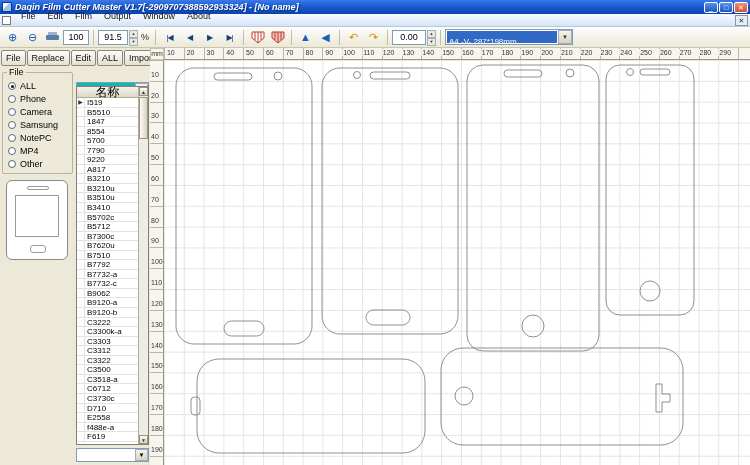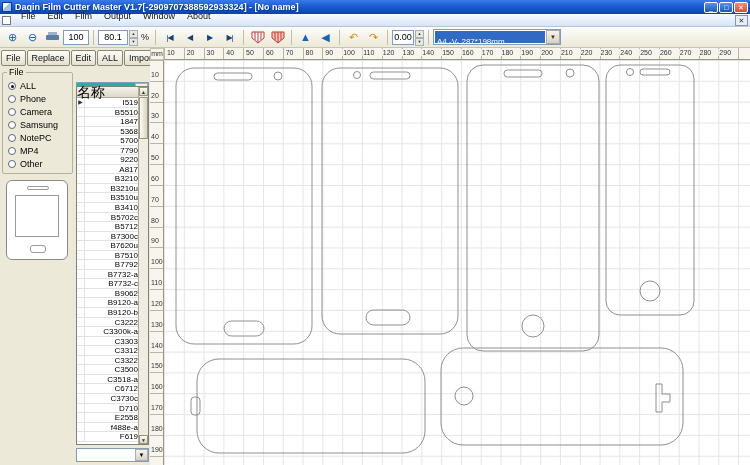--- a/index.html
+++ b/index.html
@@ -5,21 +5,21 @@
   * { box-sizing: border-box; margin: 0; padding: 0; }
   html,body { width:750px; height:465px; overflow:hidden; }
   body { font-family:"Liberation Sans", sans-serif; background:#ece9d8; position:relative; }
 
   
   .titlebar { position:absolute; left:0; top:0; width:750px; height:14px;
     background:linear-gradient(180deg,#3a7ae8 0%,#1b5cd6 45%,#0b43ad 100%);
     color:#fff; display:flex; align-items:center; padding:0 2px; font-size:9px; }
   .app-icon { width:10px; height:10px; background:linear-gradient(135deg,#fff 0 40%,#9cc2f0 40% 100%);
     border:1px solid #0a3d8f; margin-right:3px; flex:none; }
-  .title-text { flex:1; white-space:nowrap; overflow:hidden; font-weight:bold; text-shadow:1px 1px 1px #06337d; }
+  .title-text { flex:1; white-space:nowrap; overflow:hidden; font-weight:bold; text-shadow:1px 1px 1px #06337d;font-style:italic; }
   .win-btn { width:14px; height:11px; margin-left:1px; border:1px solid #fff; border-radius:2px;
     font-size:7px; line-height:9px; text-align:center; color:#fff; flex:none;
     background:linear-gradient(180deg,#5a92ea,#1b56c0); }
   .win-btn.close { background:linear-gradient(180deg,#ef9075,#d5532f); }
 
   
   .menubar { position:absolute; left:0; top:14px; width:750px; height:13px;
     background:linear-gradient(180deg,#f7fbff,#d6e4f6); border-bottom:1px solid #b9c6da;
     display:flex; align-items:center; font-size:9px; color:#111; }
   .mdi-icon { width:9px; height:9px; border:1px solid #777; background:#fff; margin:0 4px 0 2px; flex:none; }
@@ -74,22 +74,22 @@
   .preview .ear { position:absolute; left:20px; top:5px; width:22px; height:4px; border:1px solid #9a9a9a; border-radius:2px; }
 
   
   .model-panel { position:absolute; left:76px; top:70px; width:73px; height:392px; }
   .brand-combo { position:absolute; left:0; top:12px; width:73px; height:15px; border:1px solid #7f9db9; background:#14b8a6; display:flex; align-items:center; }
   .brand-combo .val { flex:1; font-size:9px; padding-left:2px; }
   .brand-combo .drop { width:13px; height:13px; background:linear-gradient(180deg,#f6f4ec,#d8d2bd); border:1px solid #aab;
     font-size:6px; line-height:11px; text-align:center; flex:none; }
   .list-wrap { position:absolute; left:0; top:16px; width:73px; height:359px; border:1px solid #808080; background:#fff; }
   .list-head { height:11px; background:linear-gradient(180deg,#f4f2ea,#dcd8c8); border-bottom:1px solid #b0ac9a;
-    font-size:14px; text-align:left; line-height:11px; margin-right:10px; }
-  .mrow { display:flex; height:9.55px; border-bottom:1px solid #e2e2e2; margin-right:10px;justify-content:space-between; }
+    font-size:12px; text-align:center; line-height:11px; margin-right:10px; }
+  .mrow { display:flex; height:9.55px; border-bottom:1px solid #e2e2e2; margin-right:10px; }
   .mrow .marker { width:8px; border-right:1px solid #e2e2e2; font-size:6px; line-height:9px; text-align:center; color:#333; flex:none; }
   .mrow .mlabel { font-size:8px; line-height:9.5px; padding-left:2px; white-space:nowrap; overflow:hidden; }
   .vscroll { position:absolute; right:0; top:0; width:10px; height:100%; background:#efede3; border-left:1px solid #b0ac9a; }
   .vscroll .arr { position:absolute; left:0; width:9px; height:9px; background:linear-gradient(180deg,#fdfcf8,#d8d2bd);
     border:1px solid #9a967f; font-size:5px; line-height:8px; text-align:center; color:#333; }
   .vscroll .thumb { position:absolute; left:0; top:10px; width:9px; height:42px; background:linear-gradient(90deg,#fdfcf8,#d8d2bd); border:1px solid #9a967f; }
   .bottom-combo { position:absolute; left:0; top:378px; width:73px; height:14px; border:1px solid #7f9db9; background:#fff; display:flex; }
   .bottom-combo .val { flex:1; }
   .bottom-combo .drop { width:13px; background:linear-gradient(180deg,#f6f4ec,#d8d2bd); border:1px solid #aab; font-size:6px; line-height:11px; text-align:center; }
 
@@ -135,21 +135,21 @@
 </div>
 
 <div class="toolbar">
   <div class="tbtn">⊕</div>
   <div class="tbtn">⊖</div>
   <div class="tbtn">
       <span class="printer-ic"></span>
     </div>
   <div class="tfield" style="width:26px">100</div>
   <div class="tsep"></div>
-  <div class="tfield" style="width:30px">80.1</div>
+  <div class="tfield" style="width:30px">91.5</div>
   <div class="spin">
     <span>▲</span>
     <span>▼</span>
   </div>
   <span class="pct">%</span>
   <div class="tsep"></div>
   <div class="tbtn nav">|◀</div>
   <div class="tbtn nav">◀</div>
   <div class="tbtn nav">▶</div>
   <div class="tbtn nav">▶|</div>
@@ -166,21 +166,21 @@
       <path d="M4 1 v8 M7 1 v11 M10 1 v8" stroke="#c23a2e" fill="none"></path>
     </svg>
   </div>
   <div class="tsep"></div>
   <div class="tbtn">▲</div>
   <div class="tbtn">◀</div>
   <div class="tsep"></div>
   <div class="tbtn warm">↶</div>
   <div class="tbtn warm">↷</div>
   <div class="tsep"></div>
-  <div class="tfield" style="width:22px">0.00</div>
+  <div class="tfield" style="width:34px">0.00</div>
   <div class="spin">
     <span>▲</span>
     <span>▼</span>
   </div>
   <div class="tsep"></div>
   <div class="combo">
     <div class="val">A4 -V- 287*198mm</div>
     <div class="drop">▼</div>
   </div>
 </div>
@@ -249,21 +249,21 @@
         <div class="mrow">
           <span class="marker"></span>
           <span class="mlabel">B5510</span>
         </div>
         <div class="mrow">
           <span class="marker"></span>
           <span class="mlabel">1847</span>
         </div>
         <div class="mrow">
           <span class="marker"></span>
-          <span class="mlabel">5368</span>
+          <span class="mlabel">8554</span>
         </div>
         <div class="mrow">
           <span class="marker"></span>
           <span class="mlabel">5700</span>
         </div>
         <div class="mrow">
           <span class="marker"></span>
           <span class="mlabel">7790</span>
         </div>
         <div class="mrow">

